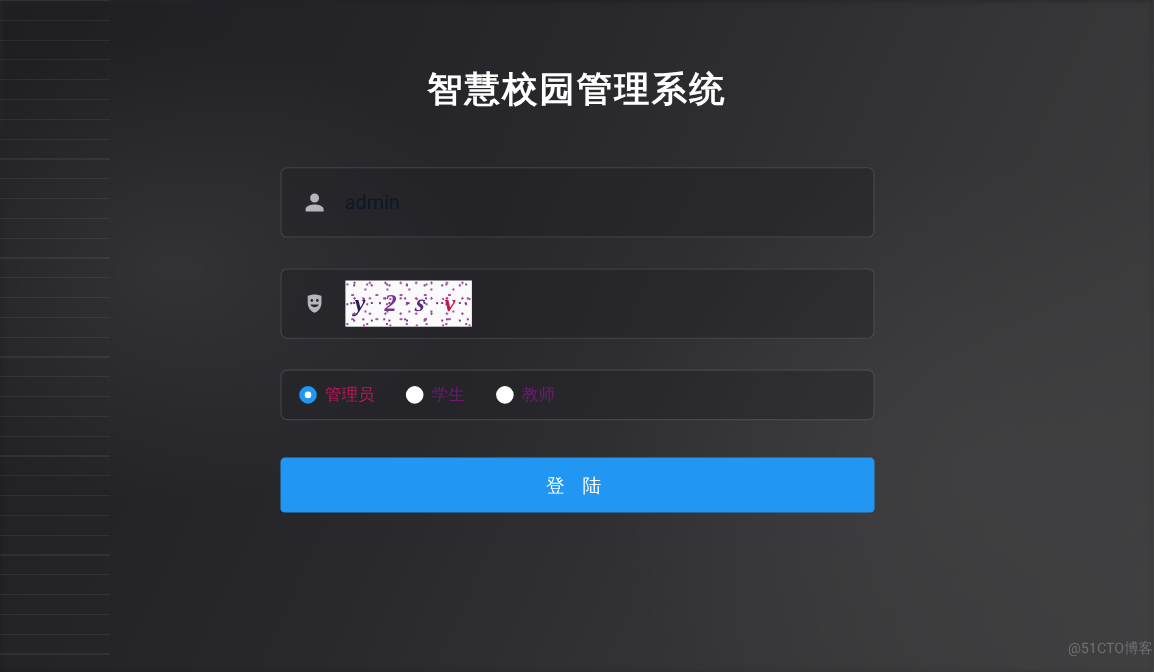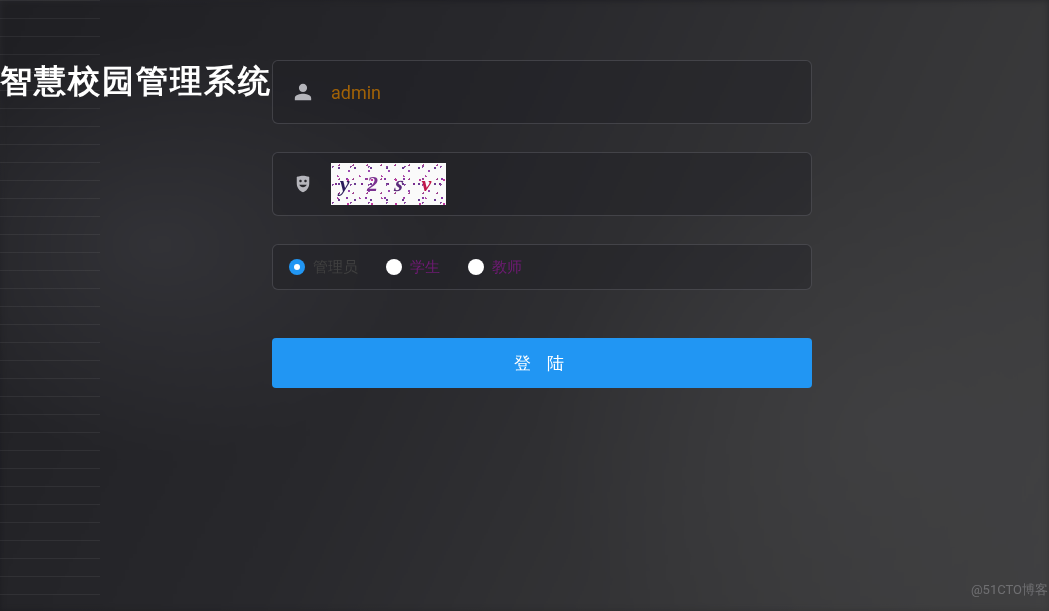--- a/index.html
+++ b/index.html
@@ -34,22 +34,22 @@
       position: absolute;
       left: 0; top: 0;
       width: 100px; height: 100%;
       background: repeating-linear-gradient(180deg, rgba(255,255,255,0.5) 0 1px, transparent 1px 18px);
     }
     .container {
       position: relative;
       width: 100%;
       height: 100%;
       display: flex;
-      flex-direction: row;
-      align-items: flex-start;
+      flex-direction: column;
+      align-items: center;
       padding-top: 60px;
     }
     .title {
       color: #ffffff;
       font-size: 32px;
       font-weight: 700;
       letter-spacing: 2px;
       margin-bottom: 48px;
     }
     .form {
@@ -79,21 +79,21 @@
     .input-row .icon svg {
       width: 20px;
       height: 20px;
       fill: #b5b5bb;
     }
     .input-row input {
       flex: 1;
       background: transparent;
       border: none;
       outline: none;
-      color: #a16207;
+      color: #0f172a;
       font-size: 18px;
       font-family: inherit;
     }
     .input-row input::placeholder {
       color: #888;
     }
     .eye-icon {
       cursor: pointer;
       width: 22px;
       height: 22px;
@@ -178,33 +178,33 @@
       width: 6px;
       height: 6px;
       background: #ffffff;
       border-radius: 50%;
       top: 50%; left: 50%;
       transform: translate(-50%, -50%);
     }
     .radio-label {
       font-size: 15px;
     }
-    .radio-label.active { color: #404040; }
+    .radio-label.active { color: #be185d; }
     .radio-label.inactive { color: #701a75; }
     .login-btn {
       background: #2196f3;
       border: none;
       border-radius: 4px;
       height: 50px;
       color: #ffffff;
       font-size: 17px;
       letter-spacing: 6px;
       cursor: pointer;
       font-family: inherit;
-      margin-top: 20px;
+      margin-top: 6px;
     }
     .watermark {
       position: absolute;
       bottom: 12px;
       right: 1px;
       color: rgba(200,200,205,0.35);
       font-size: 13px;
     }
   </style>
 </head>

